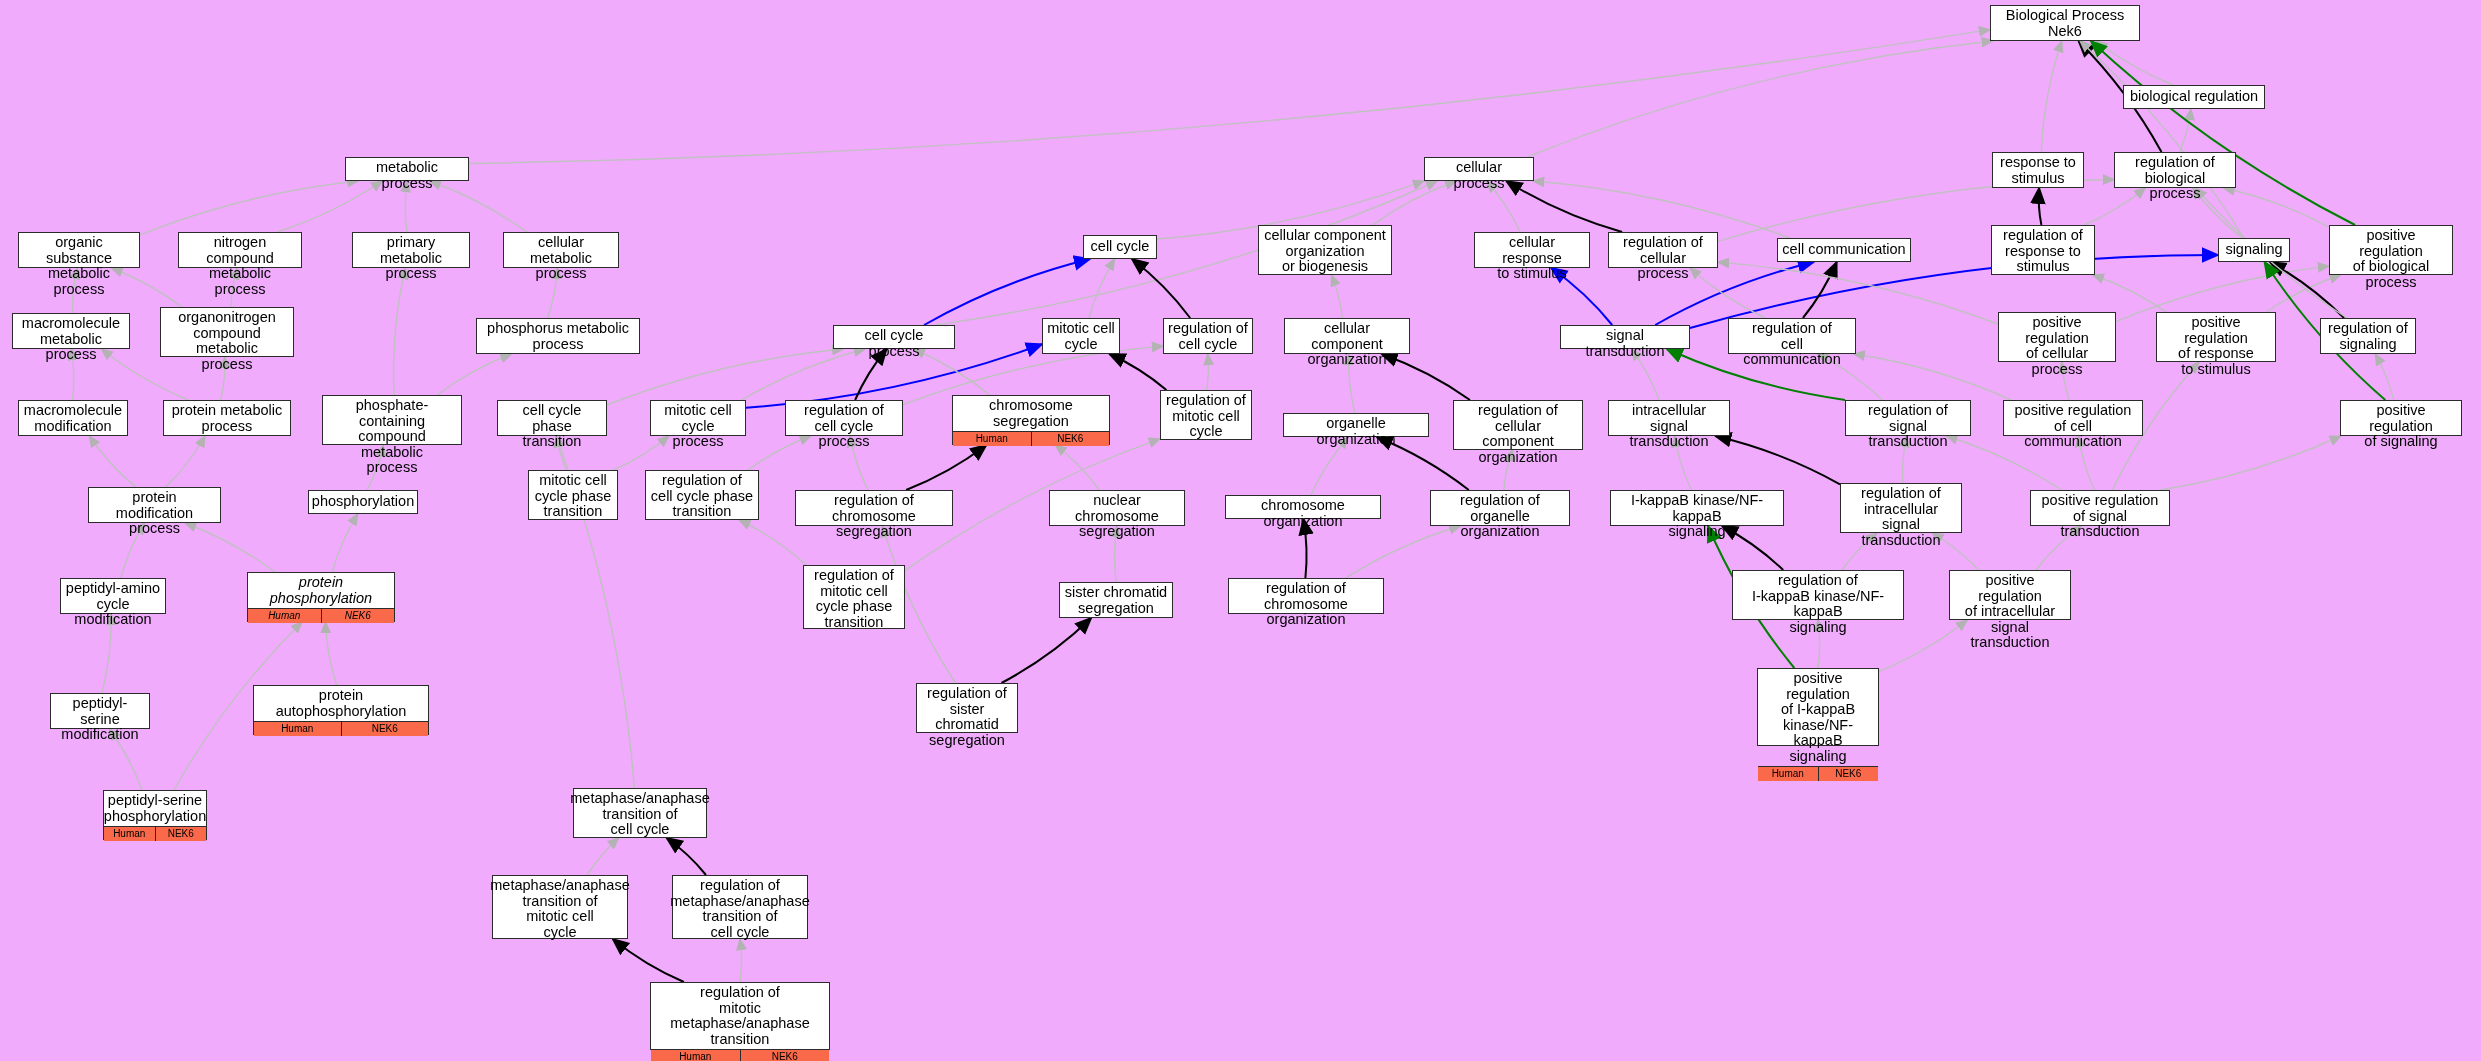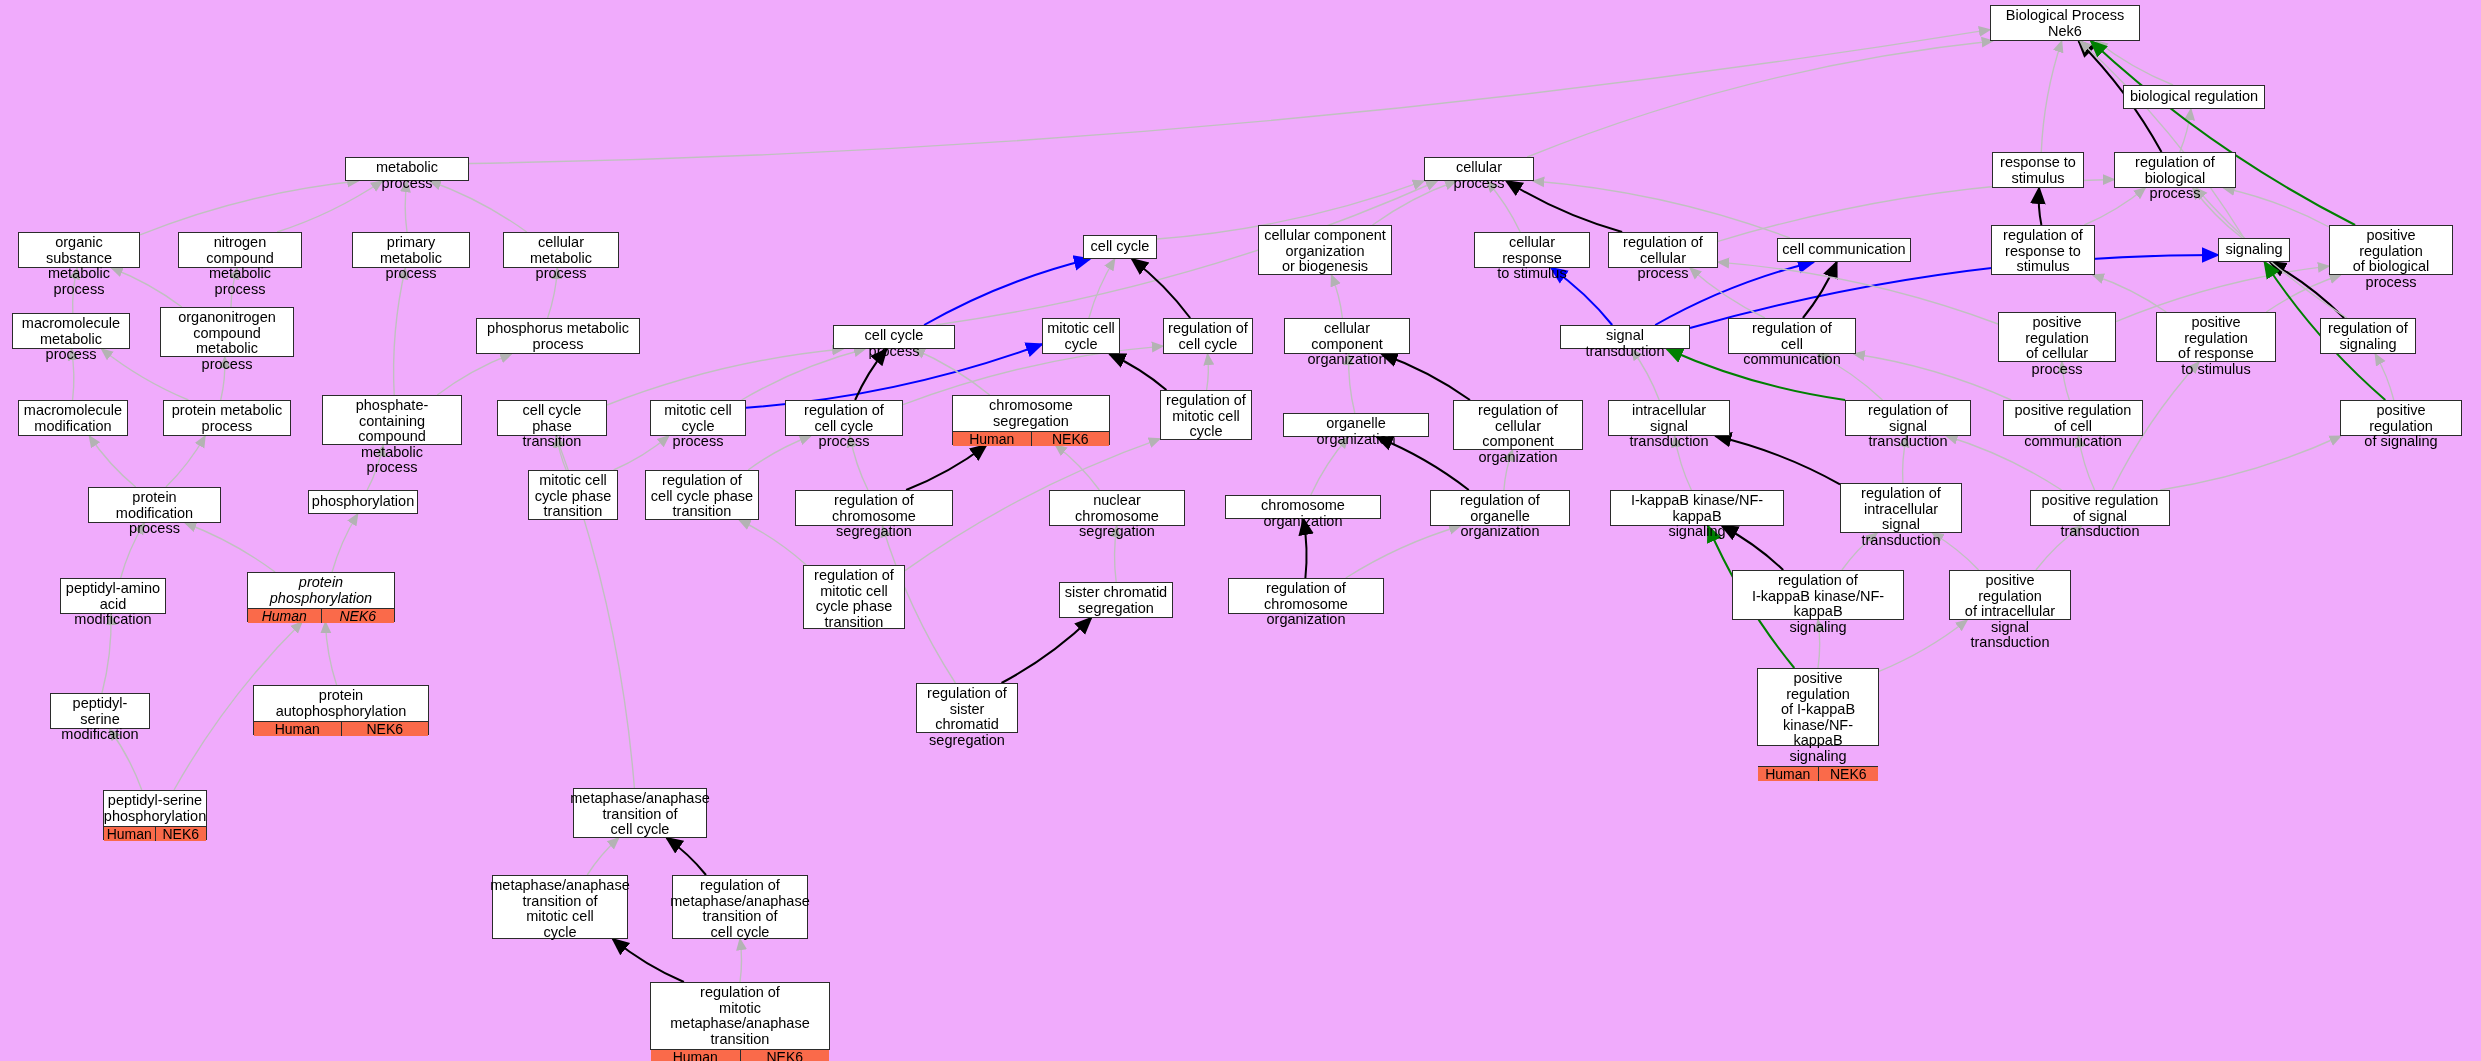--- a/index.html
+++ b/index.html
@@ -5,21 +5,21 @@
   html,body{margin:0;padding:0;background:#ffffff;}
   body{font-family:"Liberation Sans","DejaVu Sans",sans-serif;}
   #canvas{position:relative;width:2481px;height:1061px;background:#f0abfc;overflow:hidden;padding-left:18px;}
   svg#edges{position:absolute;left:0;top:0;width:2481px;height:1061px;pointer-events:none;}
   .node{position:absolute;box-sizing:border-box;border:1.6px solid #2b2b2b;background:#ffffff;
         display:flex;flex-direction:column;align-items:stretch;justify-content:flex-start;}
   .node .label{flex:1;display:flex;align-items:center;justify-content:center;text-align:center;
         font-size:14.5px;line-height:15.5px;color:#000;padding:2px 4px;white-space:pre-line;}
   .node .genes{display:flex;border-top:1.6px solid #2b2b2b;height:19px;}
   .node .genes .cell{flex:1;display:flex;align-items:center;justify-content:center;
-        font-size:14px;line-height:14px;color:#000;background:#fa6a4a;}
+        font-size:10px;line-height:14px;color:#000;background:#fa6a4a;}
   .node .genes .cell + .cell{border-left:1.6px solid #2b2b2b;}
   .node.root .label{font-size:14.5px;}
 </style>
 </head>
 <body>
 
 <div id="canvas">
   <svg id="edges" xmlns="http://www.w3.org/2000/svg">
     <defs>
       <marker id="ah-is_a" markerWidth="9" markerHeight="9" refX="8" refY="4.5" orient="auto">
@@ -367,21 +367,21 @@
         <div class="label">regulation of
 intracellular
 signal transduction</div>
       </div>
       <div class="node" style="left: 2030px; top: 490px; width: 140px; height: 36px;">
         <div class="label">positive regulation
 of signal transduction</div>
       </div>
       <div class="node" style="left: 60px; top: 578px; width: 106px; height: 36px;">
         <div class="label">peptidyl-amino
-acid modification</div>
+cycle modification</div>
       </div>
       <div class="node" style="left: 247px; top: 572px; width: 148px; height: 50px; font-style: italic;">
         <div class="label">protein phosphorylation</div>
         <div class="genes">
           <div class="cell">Human</div>
           <div class="cell">NEK6</div>
         </div>
       </div>
       <div class="node" style="left: 803px; top: 565px; width: 102px; height: 64px;">
         <div class="label">regulation of

